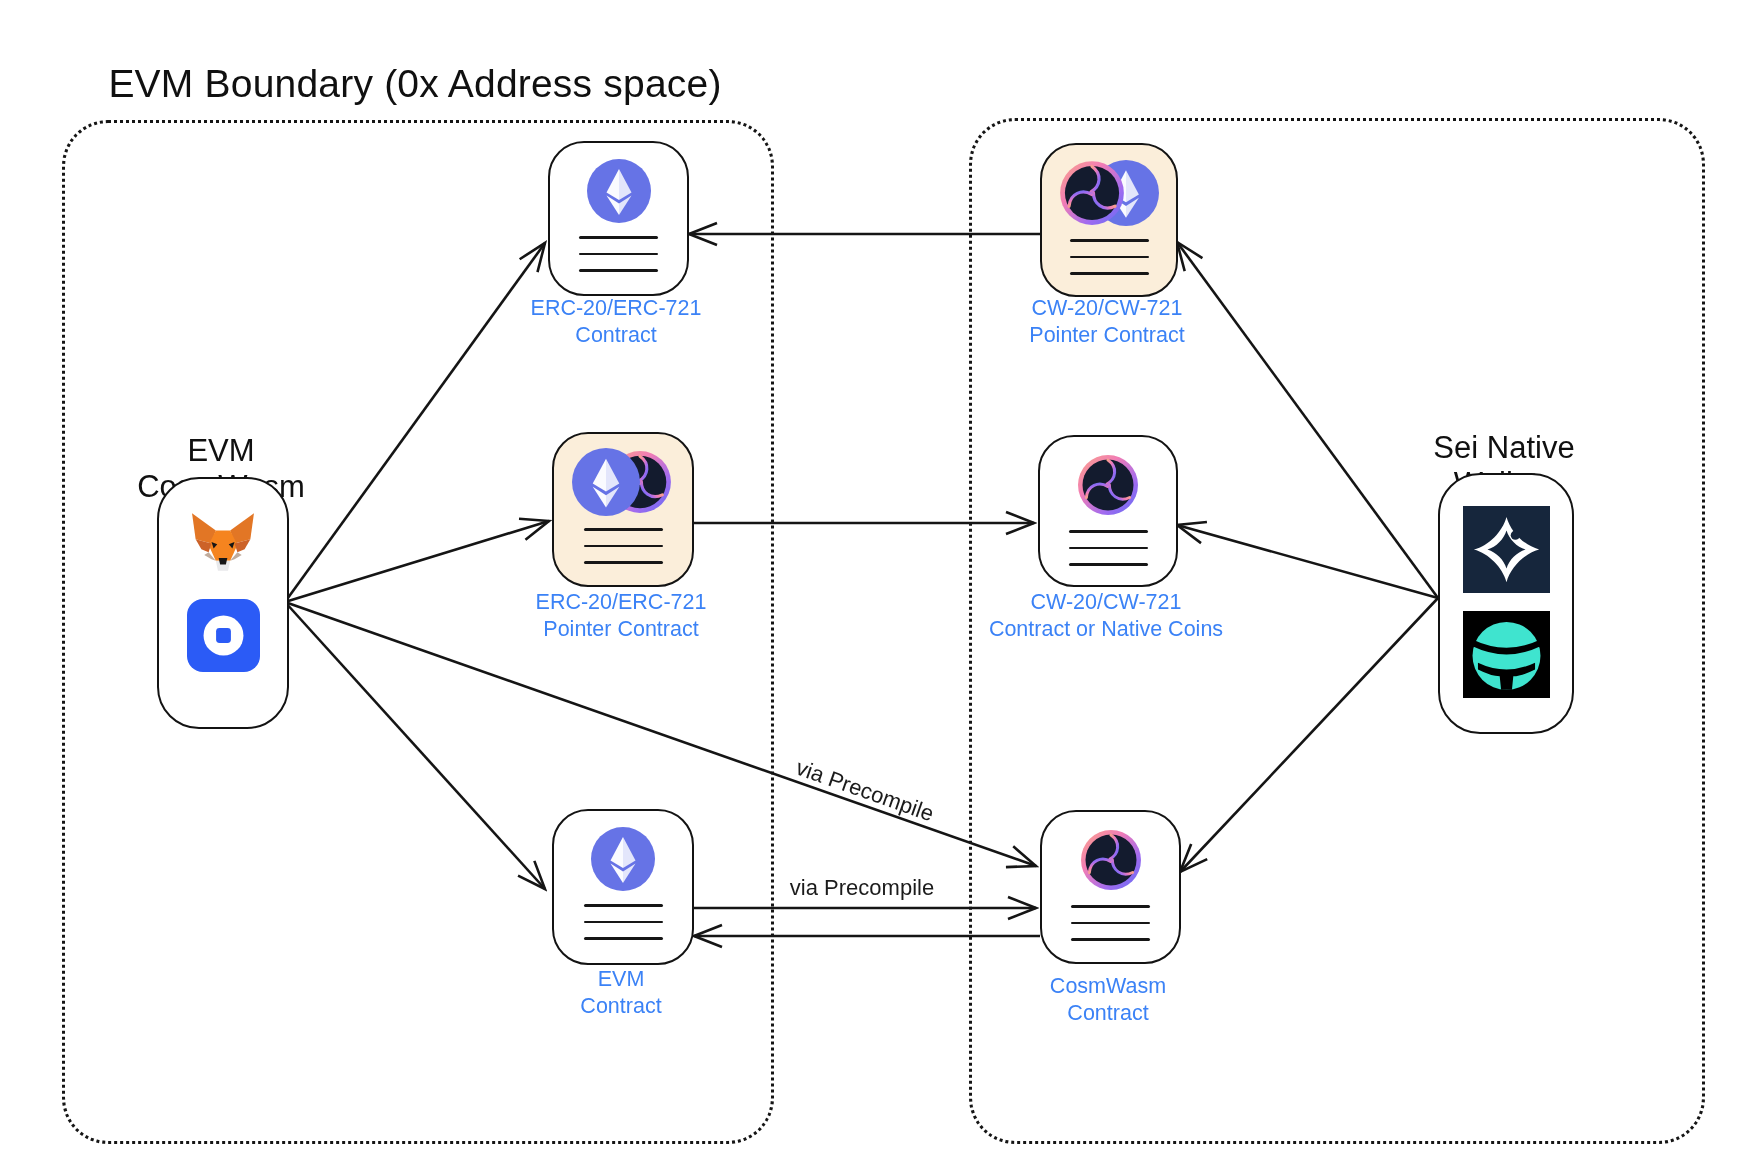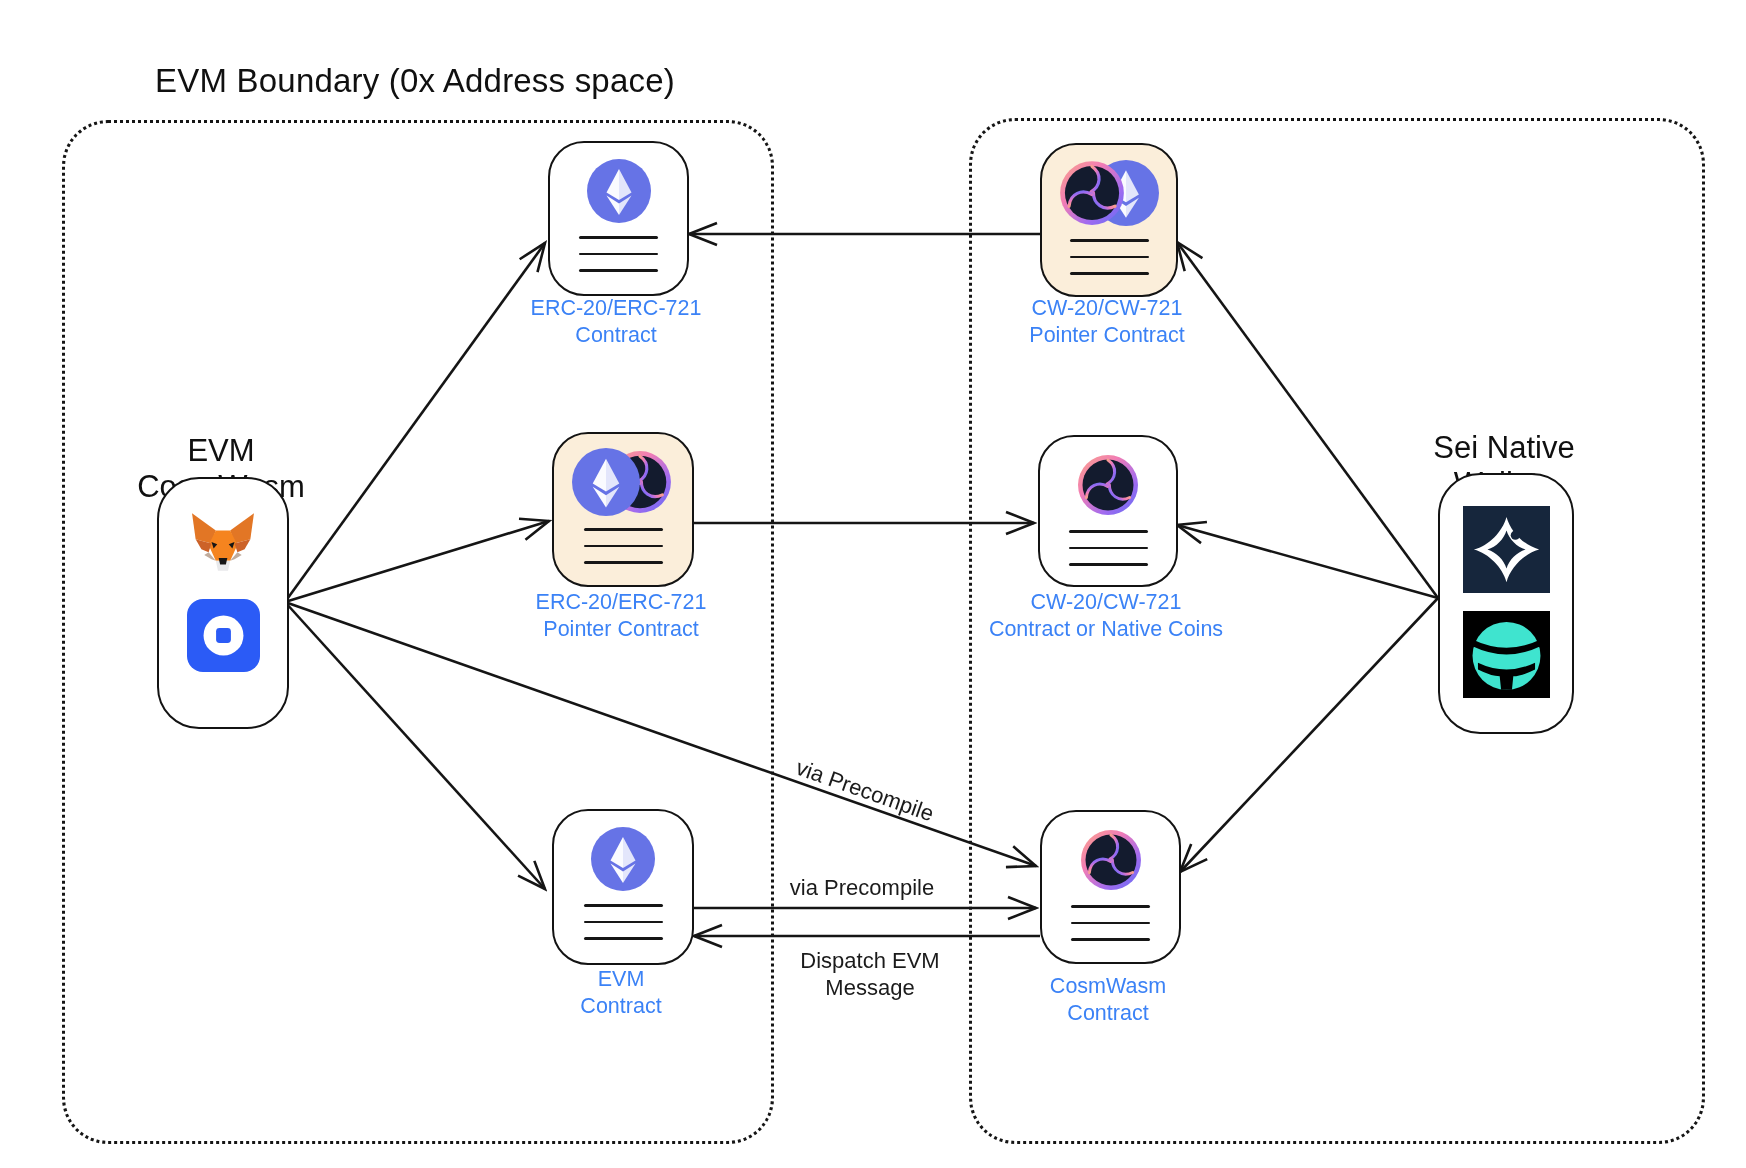--- a/index.html
+++ b/index.html
@@ -5,21 +5,21 @@
   html,body{margin:0;padding:0;background:#ffffff;}
   #canvas{
     position:relative;width:1746px;height:1168px;background:#ffffff;
     font-family:"Liberation Sans",sans-serif;color:#111;overflow:hidden;
   }
   
   .boundary{
     position:absolute;border:3.4px dotted #151515;border-radius:46px;background:transparent;
   }
   .boundary-title{
-    position:absolute;text-align:center;font-size:33px;color:#101010;letter-spacing:.2px;
+    position:absolute;text-align:center;font-size:39px;color:#101010;letter-spacing:.2px;
   }
   
   .node{
     position:absolute;border:2.7px solid #131313;border-radius:36px;background:#fff;
     display:flex;flex-direction:column;align-items:center;
   }
   .node.peach{background:#fbeeda;}
   .node .iconwrap{margin-top:15px;height:66px;display:flex;align-items:center;justify-content:center;}
   .node .dualwrap{position:relative;margin-top:14px;height:68px;width:102px;}
   .contract-lines{margin-top:12px;display:flex;flex-direction:column;gap:14px;align-items:center;}
@@ -241,16 +241,14 @@
         <div class="cl"></div>
         <div class="cl"></div>
         <div class="cl"></div>
       </div>
   </div>
   <div class="node-label" style="left:973px;top:966px;margin-top:7px;">CosmWasm
 Contract</div>
 
   <div class="edge-label rot" style="left:775px;top:777px;width:180px;">via Precompile</div>
   <div class="edge-label" style="left:772px;top:874px;width:180px;">via Precompile</div>
-  <div class="edge-label" style="left:770px;top:947px;width:200px;">Dispatch EVM
-Message</div>
 
 </div>
 
 </body></html>

